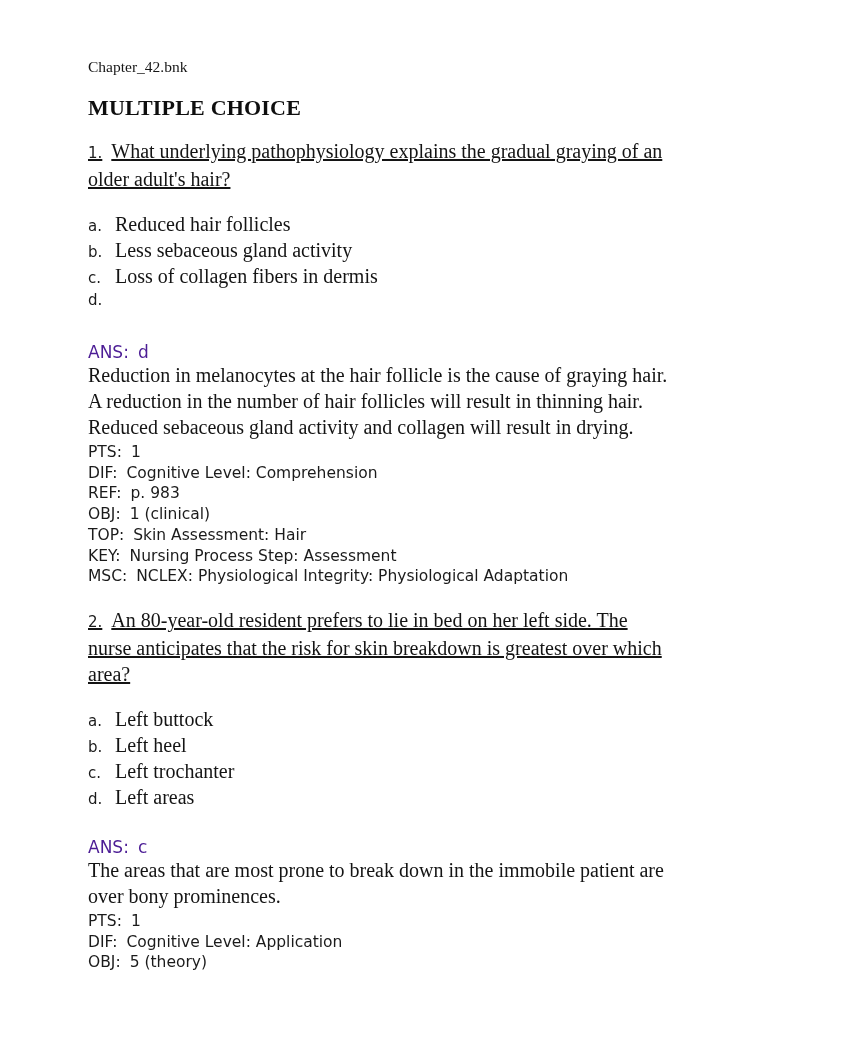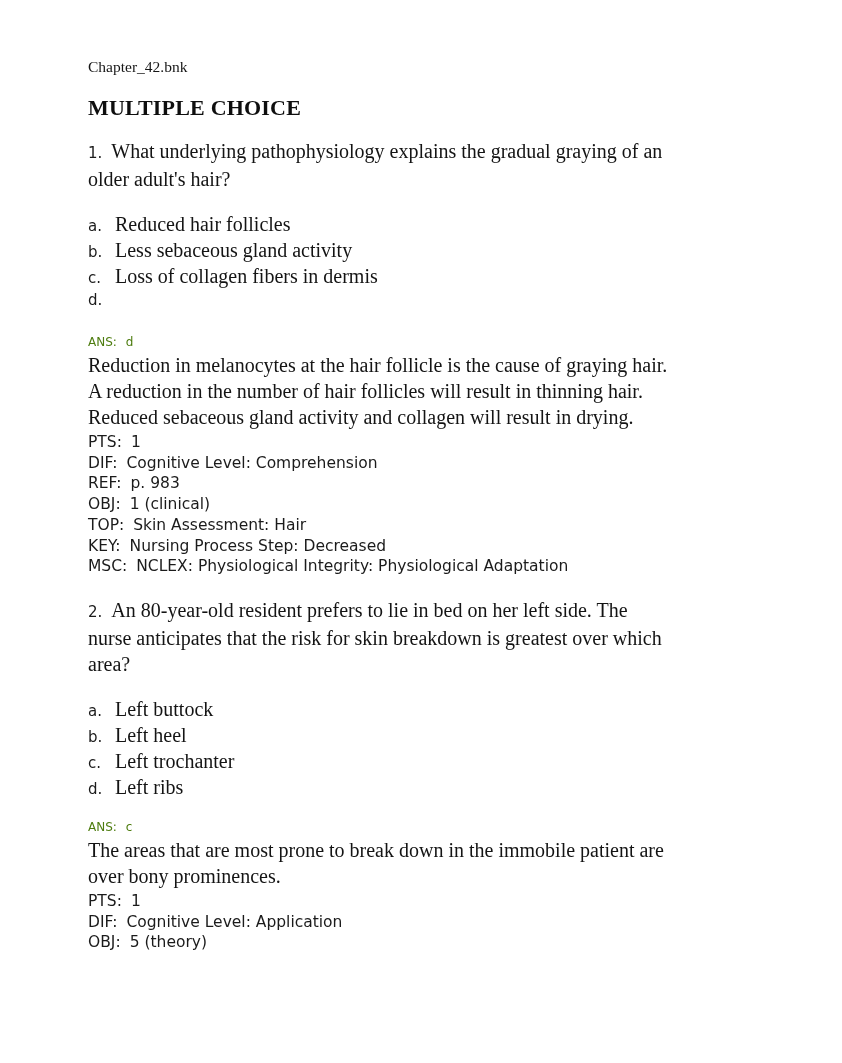--- a/index.html
+++ b/index.html
@@ -35,20 +35,21 @@
     letter-spacing: 0.2px;
     color: #0e0e0e;
   }
   .stem {
     margin: 20px 0 0 0;
     font-family: "Liberation Serif", serif;
     font-size: 20px;
     line-height: 26px;
     max-width: 714px;
     color: #141414;
+    text-decoration: underline;
   }
   .stem-text {
     white-space: pre-line;
   }
   .qnum {
     font-family: "DejaVu Sans", sans-serif;
     font-size: 15px;
     margin-right: 9px;
     color: #1b1b1b;
   }
@@ -64,25 +65,25 @@
     color: #141414;
   }
   .opt-letter {
     flex: 0 0 27px;
     width: 27px;
     font-family: "DejaVu Sans", sans-serif;
     font-size: 15px;
     color: #1b1b1b;
   }
   .ans-line {
-    margin-top: 15px;
-    font-family: "DejaVu Sans", sans-serif;
-    font-size: 12px;
+    margin-top: 25px;
+    font-family: "DejaVu Sans", sans-serif;
+    font-size: 17px;
     line-height: 20px;
-    color: #4d7c0f;
+    color: #4c1d95;
   }
   .rationale {
     margin: 0;
     font-family: "Liberation Serif", serif;
     font-size: 20px;
     line-height: 26px;
     white-space: pre-line;
     max-width: 714px;
     color: #141414;
   }
@@ -151,21 +152,21 @@
       <div class="meta-row">
         <span class="meta-label">REF:</span><span class="meta-value">p. 983</span>
       </div>
       <div class="meta-row">
         <span class="meta-label">OBJ:</span><span class="meta-value">1 (clinical)</span>
       </div>
       <div class="meta-row">
         <span class="meta-label">TOP:</span><span class="meta-value">Skin Assessment: Hair</span>
       </div>
       <div class="meta-row">
-        <span class="meta-label">KEY:</span><span class="meta-value">Nursing Process Step: Decreased</span>
+        <span class="meta-label">KEY:</span><span class="meta-value">Nursing Process Step: Assessment</span>
       </div>
       <div class="meta-row">
         <span class="meta-label">MSC:</span><span class="meta-value">NCLEX: Physiological Integrity: Physiological Adaptation</span>
       </div>
     </div>
   </section>
 
   <section>
     <p class="stem"><span class="qnum">2.</span><span class="stem-text">An 80-year-old resident prefers to lie in bed on her left side. The
 nurse anticipates that the risk for skin breakdown is greatest over which
@@ -179,21 +180,21 @@
       <div class="option">
         <span class="opt-letter">b.</span>
         <span class="opt-text">Left heel</span>
       </div>
       <div class="option">
         <span class="opt-letter">c.</span>
         <span class="opt-text">Left trochanter</span>
       </div>
       <div class="option">
         <span class="opt-letter">d.</span>
-        <span class="opt-text">Left ribs</span>
+        <span class="opt-text">Left areas</span>
       </div>
     </div>
 
     <div class="ans-line">
       <span class="meta-label">ANS:</span><span class="meta-value">c</span>
     </div>
 
     <p class="rationale">The areas that are most prone to break down in the immobile patient are
 over bony prominences.</p>
 

